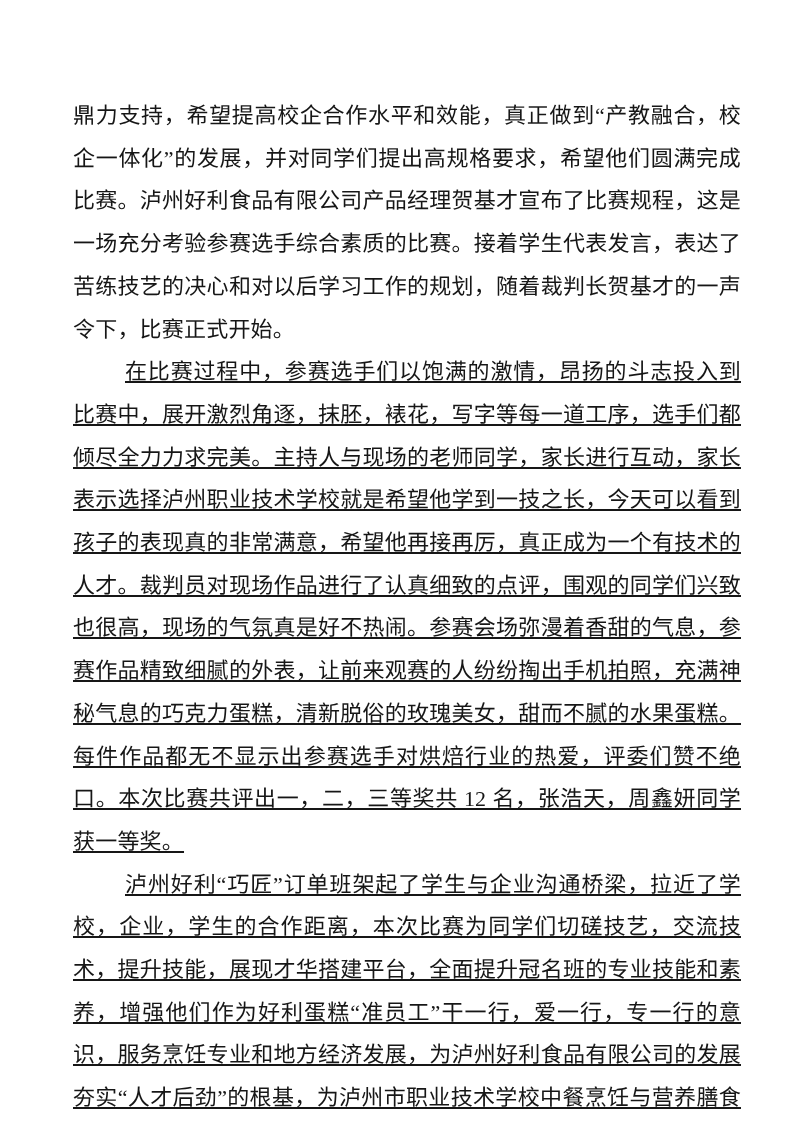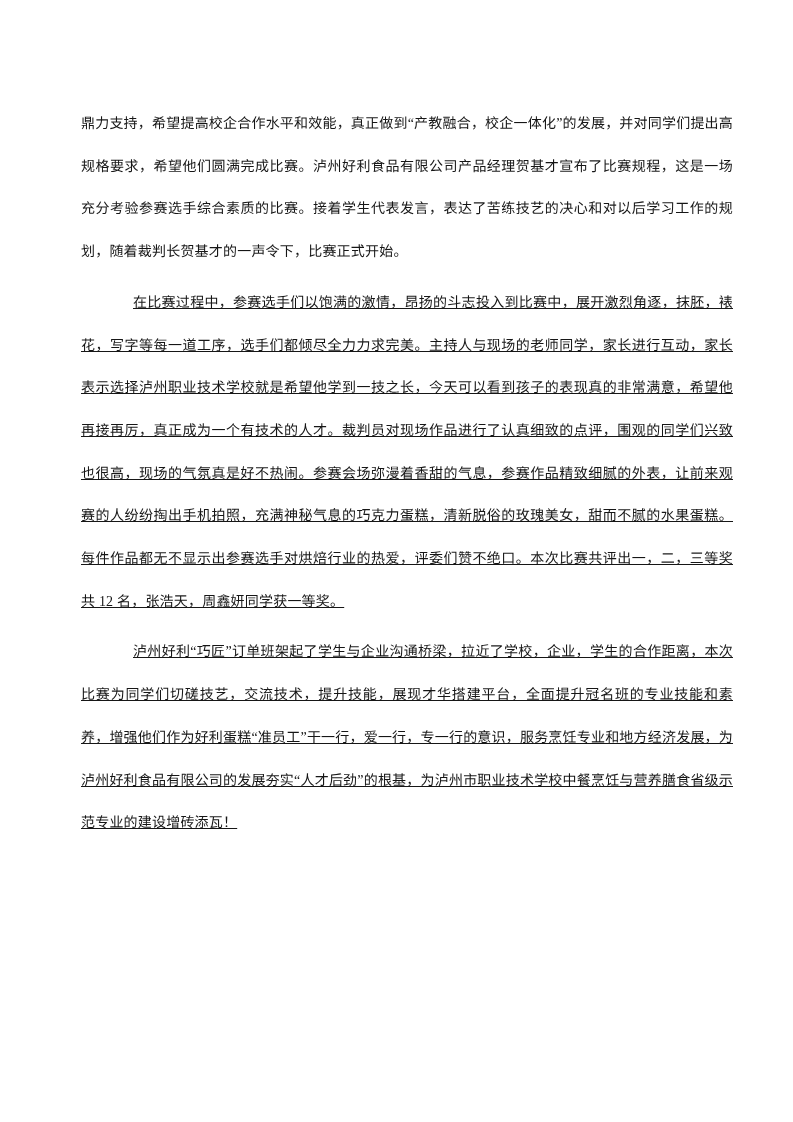--- a/index.html
+++ b/index.html
@@ -16,22 +16,22 @@
     font-family: "Liberation Serif", "DejaVu Serif", serif;
   }
   .text-block {
     position: absolute;
     left: 73px;
     top: 95px;
     width: 668px;
     color: #161616;
   }
   .para {
-    margin: 8px;
-    font-size: 14px;
+    margin: 0;
+    font-size: 22px;
     line-height: 42.7px;
     text-align: justify;
     letter-spacing: 0.2px;
     word-break: break-all;
   }
   .para.indent {
     text-indent: 52px;
     text-decoration: underline;
   }
 </style>

